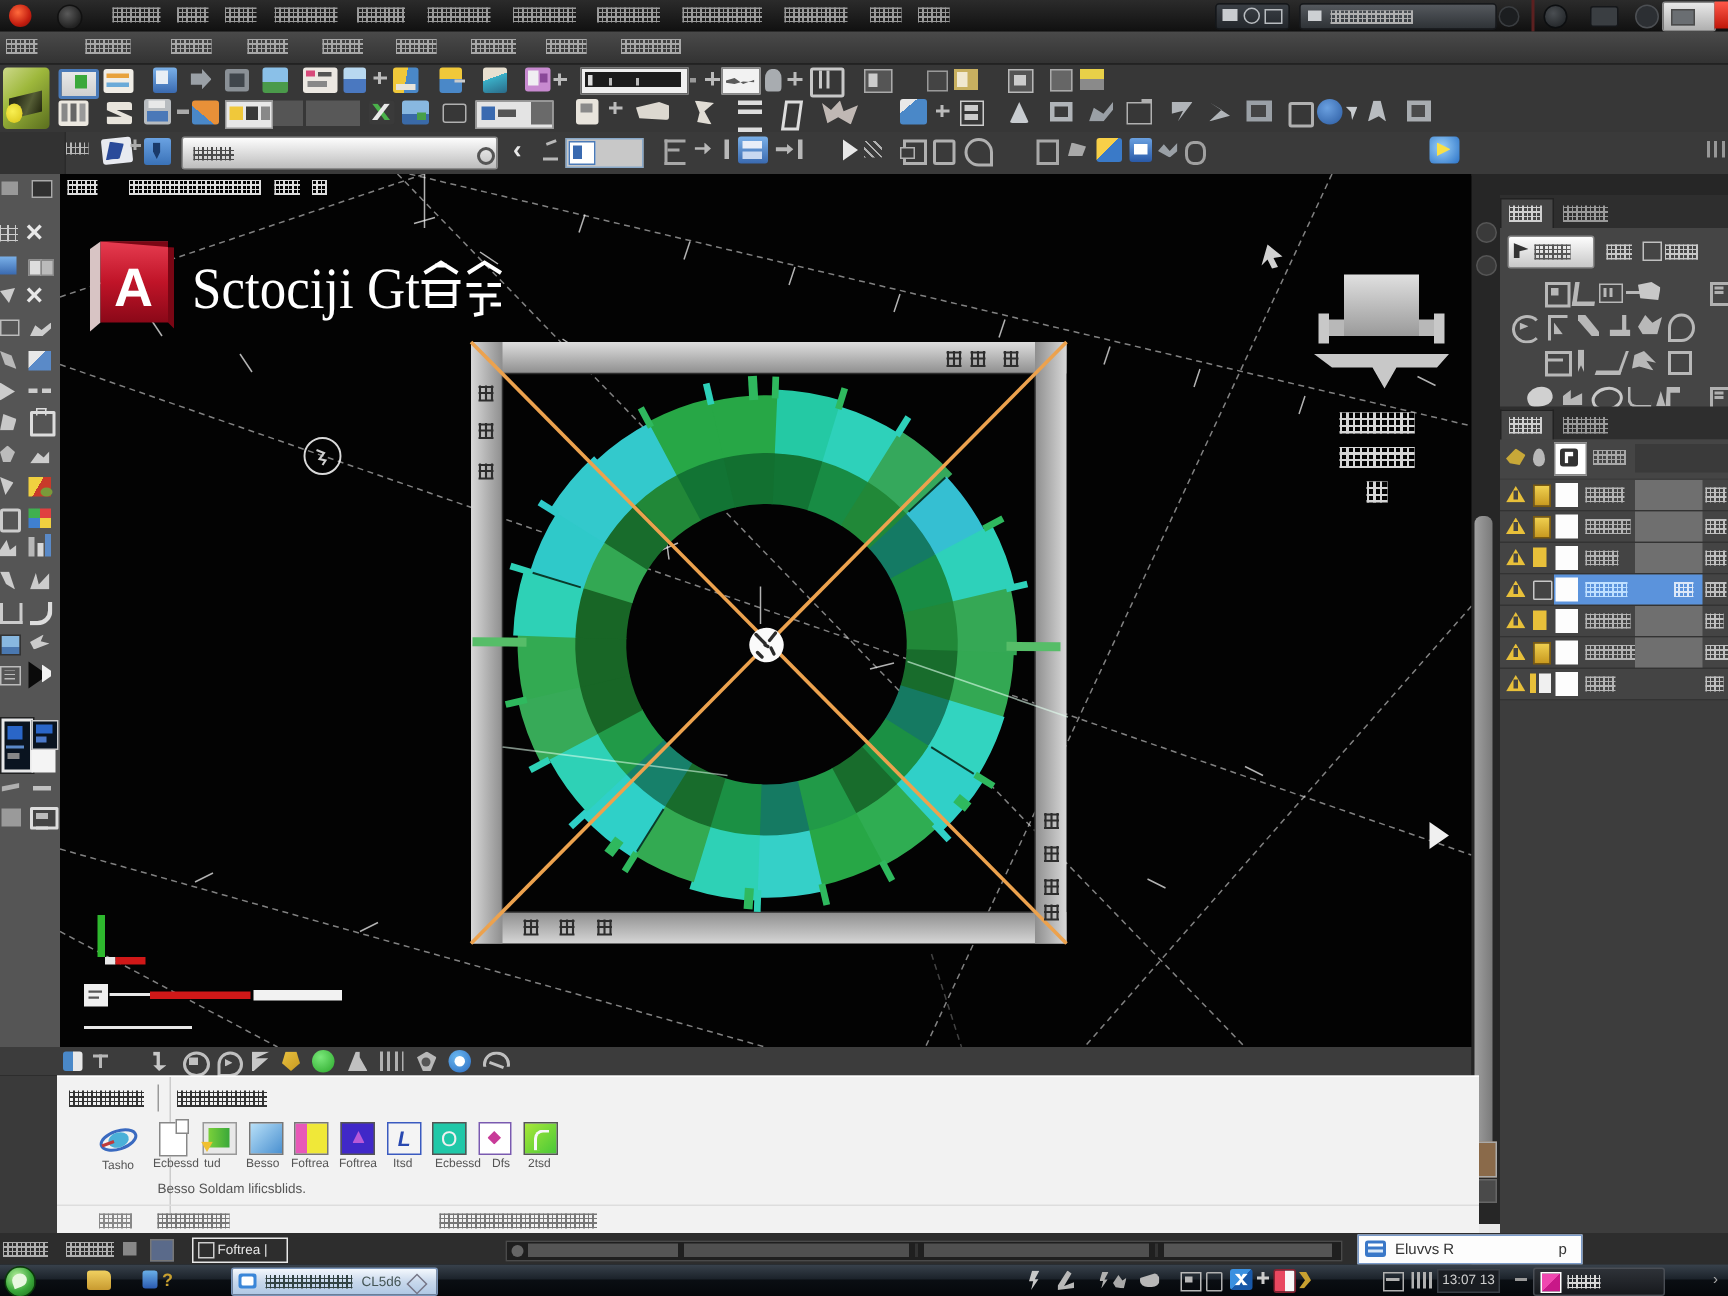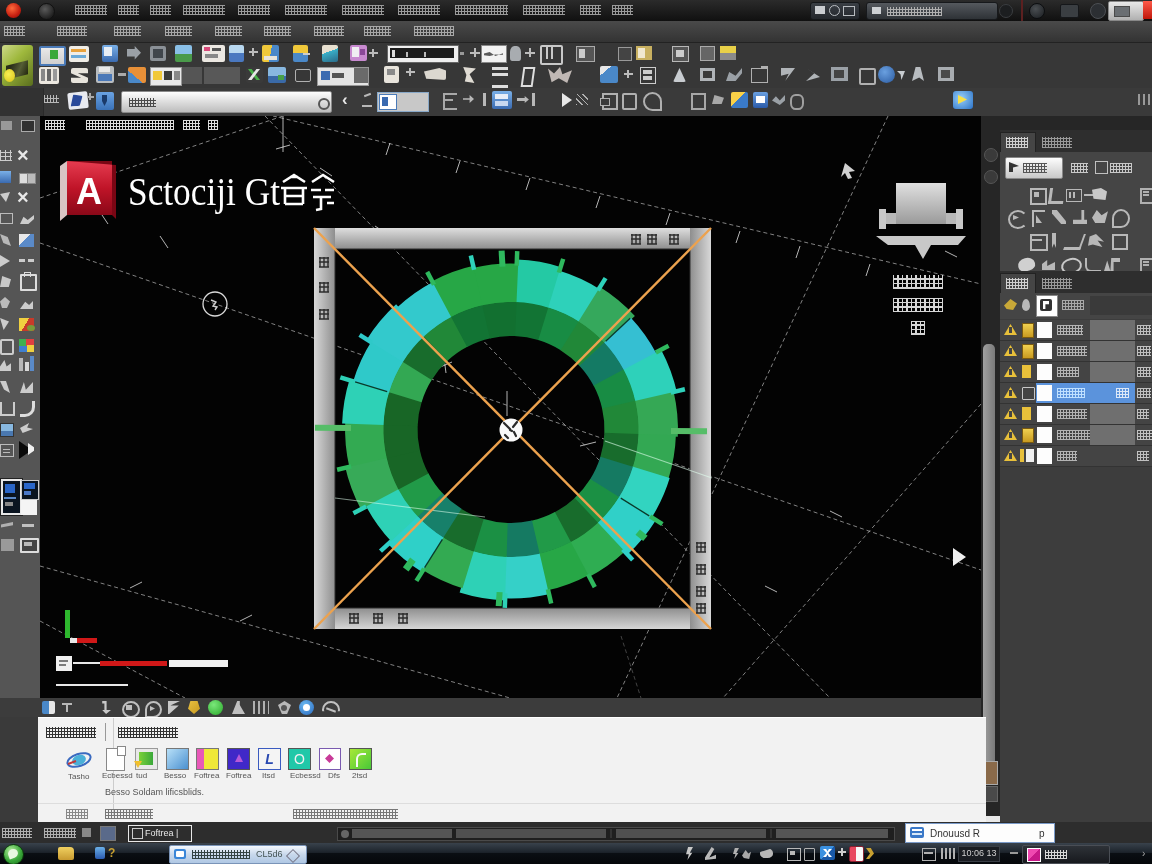--- a/index.html
+++ b/index.html
@@ -814,33 +814,33 @@
    <div class="a" style="left:272px;top:1px;width:2px;height:9px;background:#333"></div>
    <div class="a" style="left:278px;top:1px;width:150px;height:9px;background:#505050"></div>
    <div class="a" style="left:432px;top:1px;width:2px;height:9px;background:#333"></div>
    <div class="a" style="left:438px;top:1px;width:112px;height:9px;background:#555"></div>
  </div>
  <div class="a" style="left:905px;top:1px;width:148px;height:18px;background:#fdfdfd;border:1px solid #7a9ac8">
    <div class="a" style="left:4px;top:3px;width:14px;height:11px;background:#3a78c8;border-radius:2px">
         <div class="a" style="left:2px;top:2px;width:10px;height:2px;background:#fff"></div>
         <div class="a" style="left:2px;top:6px;width:10px;height:2px;background:#d8e8f8"></div>
       </div>
-   <div class="a" style="left:24px;top:4px;color:#333;font-size:10px;line-height:11px">Dnouusd R</div>
+   <div class="a" style="left:24px;top:4px;color:#333;font-size:10px;line-height:11px">Eluvvs R</div>
    <div class="a" style="left:133px;top:4px;color:#333;font-size:10px;line-height:11px">p</div>
  </div>
 </div>
 
 <div class="a" id="taskbar" style="left:0;top:843px;width:1152px;height:21px;background:linear-gradient(#39424c 0%,#1c232b 45%,#0a0e13 50%,#05070a 100%)">
  <div class="a" style="left:3px;top:1px;width:19px;height:19px;border-radius:50%;background:radial-gradient(circle at 38% 32%,#b8f0a0,#3aa83a 55%,#1a6a1a);border:1px solid #0a3a0a">
       <div class="a" style="left:4px;top:4px;width:10px;height:9px;background:#e8f8e0;border-radius:50% 50% 50% 0;transform:rotate(-20deg)"></div>
     </div>
  <div class="a" style="left:58px;top:4px;width:16px;height:13px;background:linear-gradient(#f0d060,#c89a30);border-radius:2px 4px 2px 2px"></div>
  <div class="a" style="left:95px;top:4px;width:10px;height:12px;background:linear-gradient(#6ab0e8,#2a5ab0);border-radius:2px"></div>
  <div class="a" style="left:108px;top:4px;width:9px;height:13px;color:#c8a030;font-size:12px;font-weight:bold;line-height:13px">?</div>
- <div class="a" style="left:169px;top:2px;width:136px;height:17px;background:linear-gradient(#f4f8fd,#c8d8ec 50%,#b0c8e4);border:1px solid #7a94b8;border-radius:2px">
+ <div class="a" style="left:154px;top:2px;width:136px;height:17px;background:linear-gradient(#f4f8fd,#c8d8ec 50%,#b0c8e4);border:1px solid #7a94b8;border-radius:2px">
    <div class="a" style="left:4px;top:3px;width:12px;height:10px;background:#3a86d8;border-radius:2px">
         <div class="a" style="left:2px;top:2px;width:8px;height:6px;background:#fff;border-radius:1px"></div>
       </div>
    <div class="zh" style="left:22px;top:4px;width:58px;height:9px;--c:#344"></div>
    <div class="a" style="left:86px;top:4px;width:36px;height:9px;color:#455;font-size:9px;line-height:9px">CL5d6</div>
    <div class="a" style="left:118px;top:5px;width:8px;height:8px;border:1px solid #778;transform:rotate(45deg)"></div>
  </div>
  <div class="a" style="left:686px;top:4px;width:7px;height:13px;background:#c8c8c8;clip-path:polygon(30% 0,100% 0,55% 45%,90% 45%,20% 100%,40% 55%,0 55%)"></div>
  <div class="a" style="left:705px;top:4px;width:11px;height:13px;background:#b8b8b8;clip-path:polygon(0 80%,60% 0,85% 15%,40% 80%,100% 60%,100% 90%,0 100%)"></div>
  <div class="a" style="left:733px;top:5px;width:6px;height:11px;background:#b0b0b0;clip-path:polygon(30% 0,100% 0,55% 45%,90% 45%,20% 100%,40% 55%,0 55%)"></div>
@@ -854,20 +854,20 @@
       <div class="a" style="left:3px;top:3px;width:9px;height:8px;background:#fff;clip-path:polygon(0 0,35% 0,50% 30%,65% 0,100% 0,60% 50%,100% 100%,65% 100%,50% 70%,35% 100%,0 100%,40% 50%)"></div>
     </div>
  <div class="a" style="left:838px;top:8px;width:8px;height:2px;background:#ccc"></div>
     <div class="a" style="left:841px;top:5px;width:2px;height:8px;background:#ccc"></div>
  <div class="a" style="left:849px;top:3px;width:13px;height:14px;background:linear-gradient(90deg,#e84860 50%,#f8f8f8 50%);border:1px solid #882030;border-radius:2px"></div>
  <div class="a" style="left:866px;top:5px;width:8px;height:11px;background:#c8a030;clip-path:polygon(0 0,60% 0,100% 50%,40% 100%,0 100%,50% 50%)"></div>
  <div class="a" style="left:922px;top:5px;width:12px;height:11px;border:1.5px solid #b0b0b0">
       <div class="a" style="left:1px;top:3px;width:9px;height:1.5px;background:#b0b0b0"></div>
     </div>
  <div class="a" style="left:941px;top:5px;width:14px;height:11px;background-image:repeating-linear-gradient(90deg,#b0b0b0 0 2px,transparent 2px 4px)"></div>
- <div class="a" style="left:958px;top:3px;width:40px;height:14px;background:#1a1d22;border:1px solid #3a3f46;color:#d0d0d0;font-size:9px;line-height:13px;text-align:center">10:06 13</div>
+ <div class="a" style="left:958px;top:3px;width:40px;height:14px;background:#1a1d22;border:1px solid #3a3f46;color:#d0d0d0;font-size:9px;line-height:13px;text-align:center">13:07 13</div>
  <div class="a" style="left:1010px;top:9px;width:8px;height:2px;background:#999"></div>
  <div class="a" style="left:1022px;top:2px;width:86px;height:17px;background:linear-gradient(#2e3238,#17191d);border:1px solid #4a4e55;border-radius:2px">
    <div class="a" style="left:4px;top:2px;width:12px;height:12px;background:linear-gradient(135deg,#f048b0 50%,#c81888 50%);border:1px solid #fff"></div>
    <div class="zh" style="left:22px;top:4px;width:22px;height:9px;--c:#d8d8d8"></div>
  </div>
  <div class="a" style="left:1142px;top:6px;width:8px;height:9px;color:#aaa;font-size:10px;line-height:9px">›</div>
 </div>
 
 </body></html>

